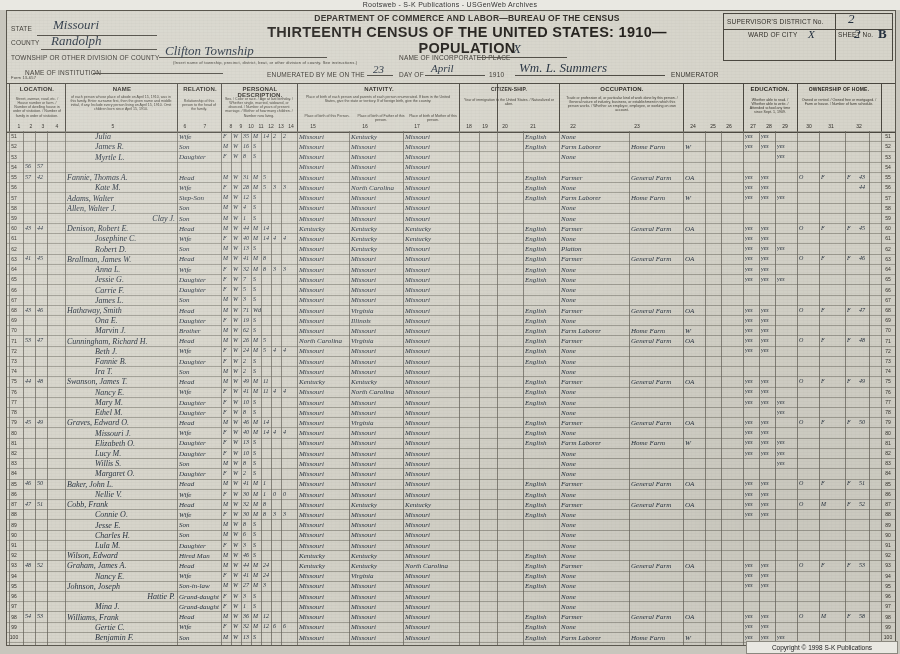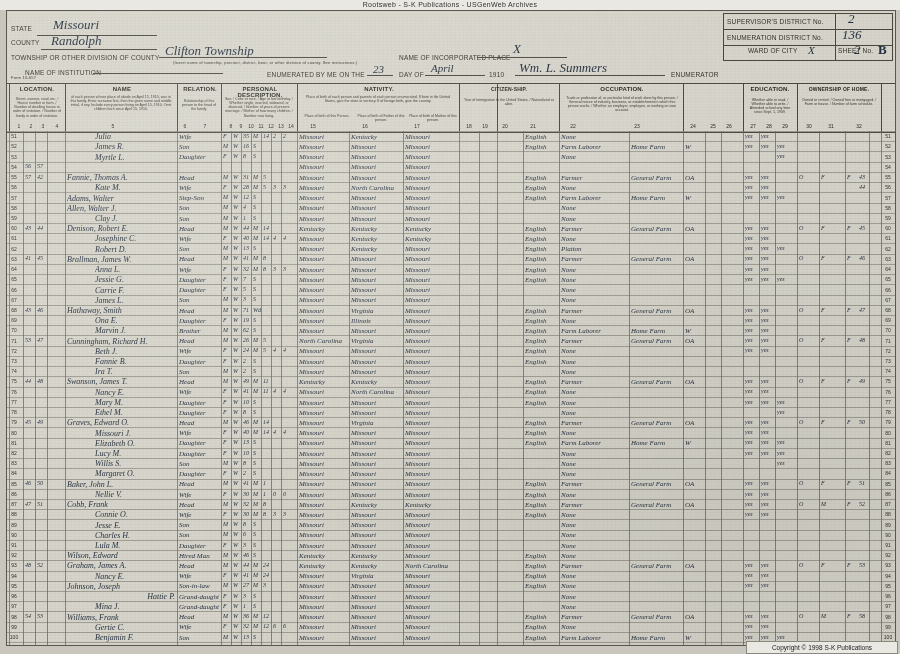--- a/index.html
+++ b/index.html
@@ -83,20 +83,24 @@
 <body>
 
 <div id="page">
 
   <div class="topbar">Rootsweb - S-K Publications - USGenWeb Archives</div>
 
   <div class="sheet">
 
     <div class="hdr">
 
+      <div class="hdr-center">
+        <div class="h-dept">DEPARTMENT OF COMMERCE AND LABOR—BUREAU OF THE CENSUS</div>
+        <div class="h-title">THIRTEENTH CENSUS OF THE UNITED STATES: 1910—POPULATION</div>
+      </div>
 
       <div class="lbl" style="left:4px;top:14px;">STATE</div>
       <div class="ul" style="left:30px;top:24px;width:120px;"></div>
       <div class="hand lg" style="position:absolute;left:46px;top:6px;">Missouri</div>
 
       <div class="lbl" style="left:4px;top:28px;">COUNTY</div>
       <div class="ul" style="left:34px;top:38px;width:116px;"></div>
       <div class="hand lg" style="position:absolute;left:44px;top:22px;">Randolph</div>
 
       <div class="lbl" style="left:4px;top:43px;">TOWNSHIP OR OTHER DIVISION OF COUNTY</div>
@@ -121,24 +125,20 @@
       <div class="lbl" style="left:482px;top:60px;">1910</div>
       <div class="ul" style="left:508px;top:64px;width:150px;"></div>
       <div class="hand lg" style="position:absolute;left:512px;top:49px;">Wm. L. Summers</div>
       <div class="lbl" style="left:664px;top:60px;">ENUMERATOR</div>
 
       <div class="supbox">
         <div class="vline"></div>
         <div class="row">
           <div class="lbl" style="left:3px;top:4px;">SUPERVISOR'S DISTRICT No.</div>
           <div class="hand lg" style="position:absolute;left:124px;top:-3px;">2</div>
-        </div>
-        <div class="row">
-          <div class="lbl" style="left:3px;top:4px;">ENUMERATION DISTRICT No.</div>
-          <div class="hand lg" style="position:absolute;left:118px;top:-3px;">136</div>
         </div>
         <div class="row">
           <div class="lbl" style="left:24px;top:1px;">WARD OF CITY</div>
           <div class="hand md" style="position:absolute;left:84px;top:-2px;">X</div>
           <div class="lbl" style="left:114px;top:1px;">SHEET No.</div>
           <div class="hand lg" style="position:absolute;left:130px;top:-4px;">2</div>
           <div class="hand lg" style="position:absolute;left:154px;top:-4px;font-style:normal;font-weight:bold;">B</div>
         </div>
       </div>
 
@@ -432,21 +432,21 @@
           <div class="cell c6" style="left: 216px; width: 8px; top: 73.34px;">M</div>
           <div class="cell c6" style="left: 226px; width: 8px; top: 73.34px;">W</div>
           <div class="cell c6" style="left: 236px; width: 8px; top: 73.34px;">4</div>
           <div class="cell c6" style="left: 246px; width: 8px; top: 73.34px;">S</div>
           <div class="cell c7" style="left: 292px; width: 48px; top: 73.34px;">Missouri</div>
           <div class="cell c7" style="left: 344px; width: 50px; top: 73.34px;">Missouri</div>
           <div class="cell c7" style="left: 398px; width: 52px; top: 73.34px;">Missouri</div>
           <div class="cell c7" style="left: 554px; width: 66px; top: 73.34px;">None</div>
           <div class="rowno" style="top: 83.96px;">59</div>
           <div class="rownoR" style="top: 83.96px;">59</div>
-          <div class="cell c8" style="left: 88px; width: 80px; top: 82.96px;">Clay J.</div>
+          <div class="cell c8" style="left: 88px; width: 80px; top: 82.96px; text-align: right;">Clay J.</div>
           <div class="cell c7" style="left: 172px; width: 40px; top: 83.56px;">Son</div>
           <div class="cell c6" style="left: 216px; width: 8px; top: 83.56px;">M</div>
           <div class="cell c6" style="left: 226px; width: 8px; top: 83.56px;">W</div>
           <div class="cell c6" style="left: 236px; width: 8px; top: 83.56px;">1</div>
           <div class="cell c6" style="left: 246px; width: 8px; top: 83.56px;">S</div>
           <div class="cell c7" style="left: 292px; width: 48px; top: 83.56px;">Missouri</div>
           <div class="cell c7" style="left: 344px; width: 50px; top: 83.56px;">Missouri</div>
           <div class="cell c7" style="left: 398px; width: 52px; top: 83.56px;">Missouri</div>
           <div class="cell c7" style="left: 554px; width: 66px; top: 83.56px;">None</div>
           <div class="rowno" style="top: 94.18px;">60</div>

